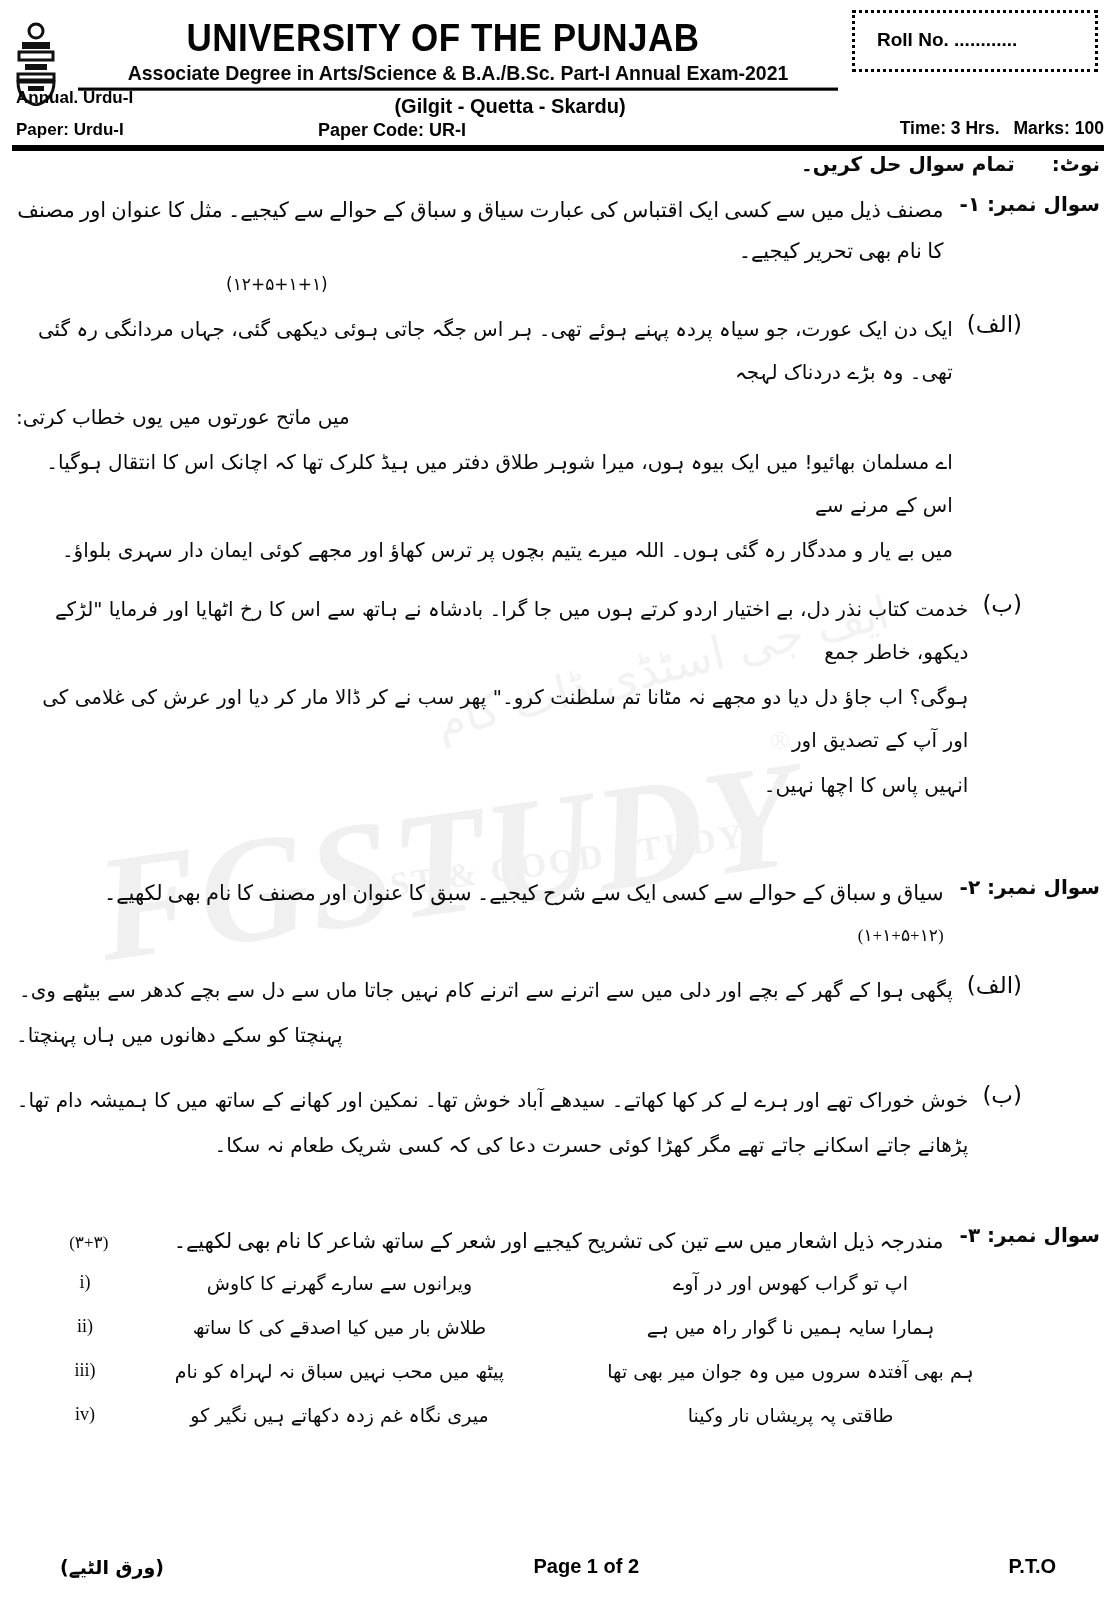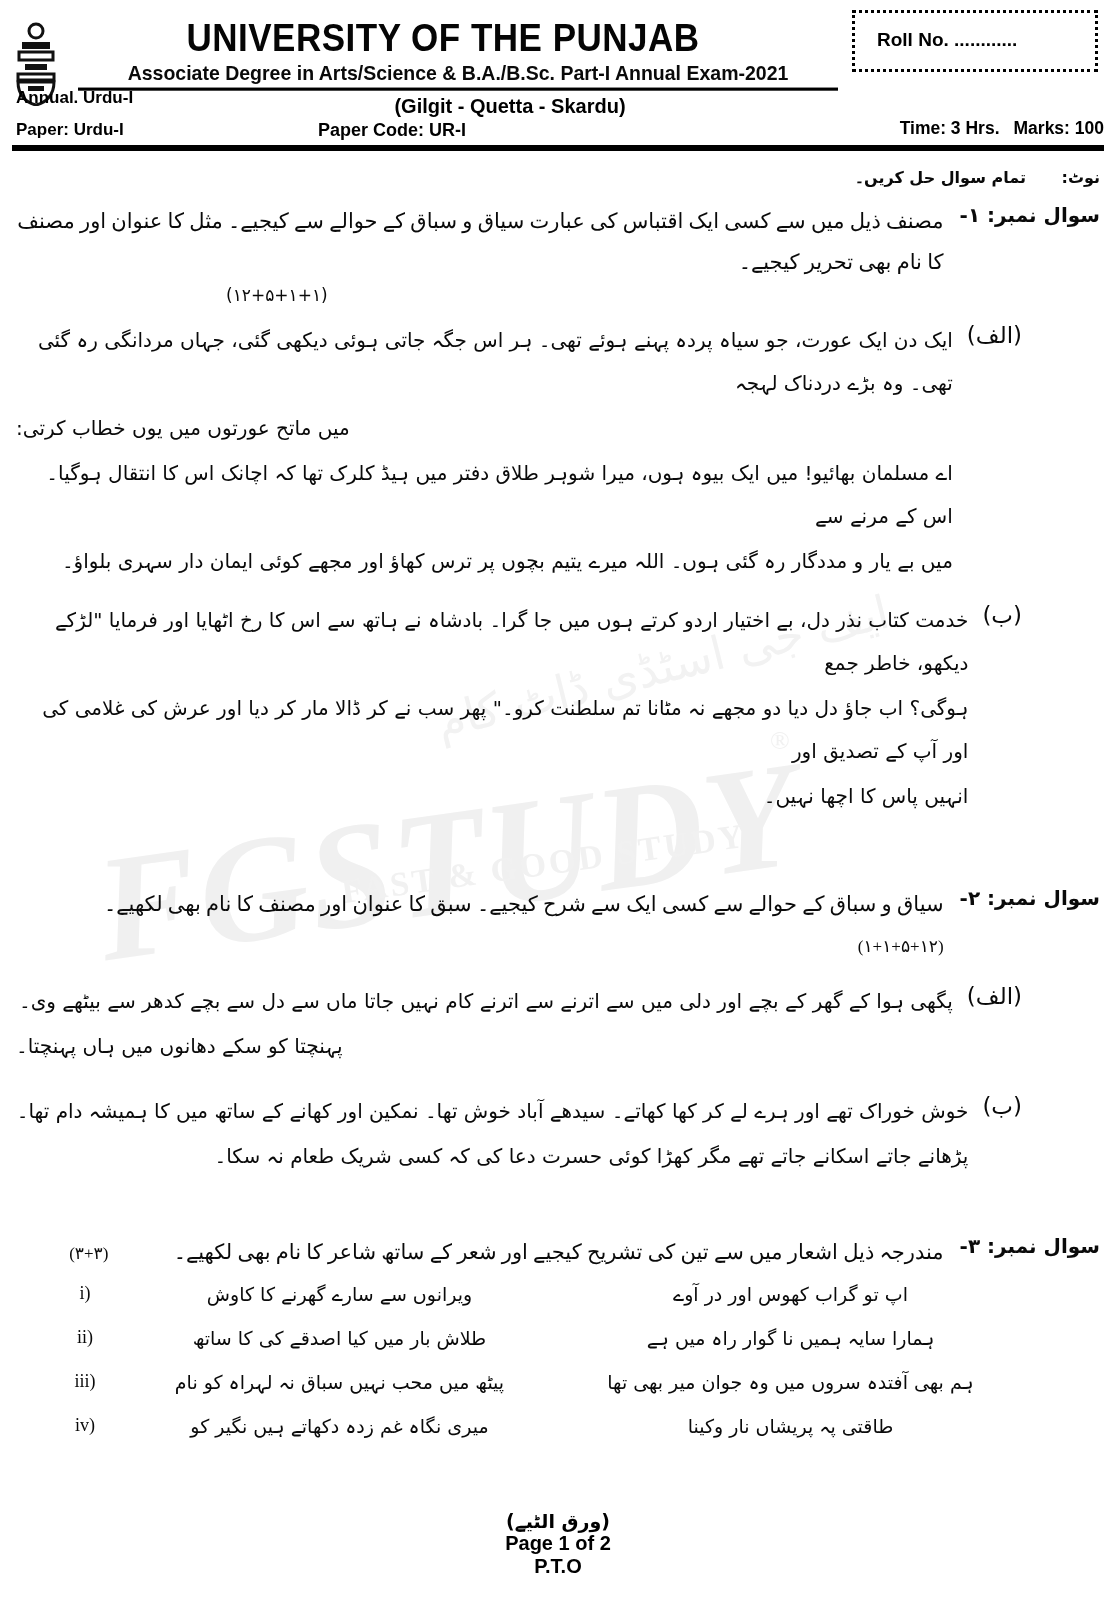--- a/index.html
+++ b/index.html
@@ -183,23 +183,22 @@
     direction: rtl;
     padding: 0 16px;
   }
   .urdu {
     font-family: "DejaVu Sans", sans-serif;
     direction: rtl;
     text-align: right;
     color: #0a0a0a;
   }
   .note-row {
-    margin-top: 16px;
     padding-left: 30px;
-    font-size: 16px;
+    font-size: 20px;
     font-weight: bold;
   }
   .note-row .note-lbl { margin-left: 30px; }
 
   .qblock { margin-top: 14px; position: relative; }
   .qhead {
     display: flex;
     align-items: flex-start;
     gap: 16px;
     font-size: 20px;
@@ -282,21 +281,20 @@
     position: absolute;
     left: 0;
     right: 0;
     bottom: 26px;
     z-index: 2;
     display: flex;
     align-items: center;
     padding: 0 60px;
     font-size: 20px;
     font-weight: bold;
-    flex-direction: column;
   }
   .f-left { flex: 0 0 auto; font-family: "DejaVu Sans", sans-serif; direction: rtl; font-size: 19px; }
   .f-center { flex: 1 1 auto; text-align: center; }
   .f-right { flex: 0 0 auto; }
 </style>
 </head>
 <body>
 
 <div class="page">
 

